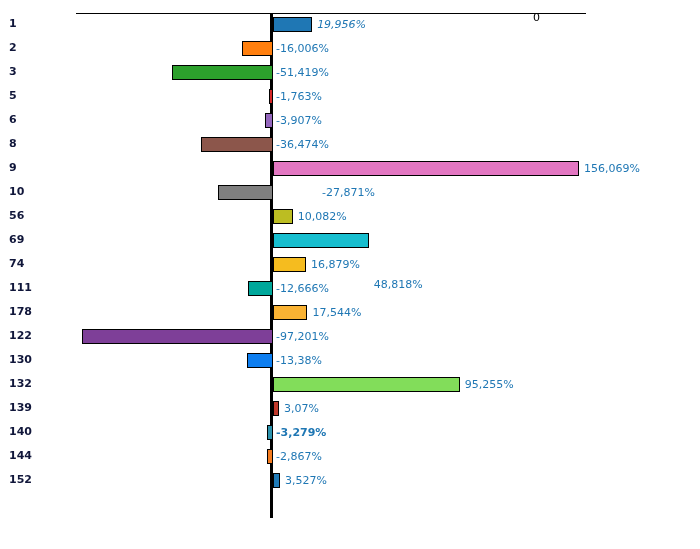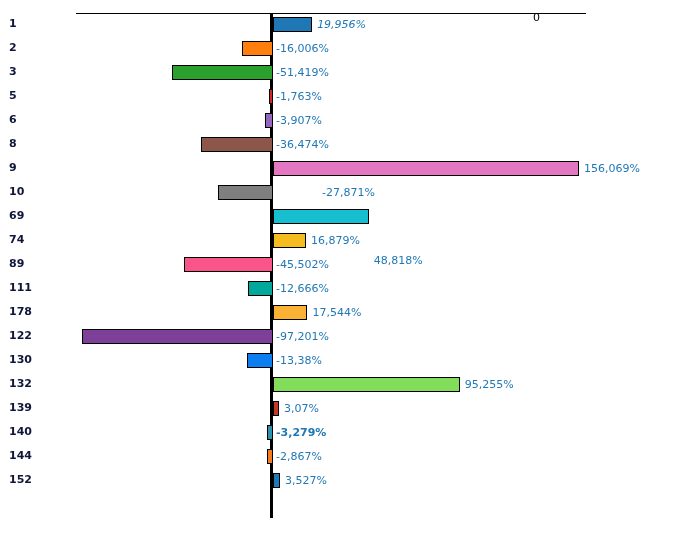--- a/index.html
+++ b/index.html
@@ -141,35 +141,35 @@
         <span class="row-label">9</span>
         <div class="bar" style="background: rgb(227, 119, 194); width: 306px; left: 273px;"></div>
         <span class="value-label" style="color: rgb(31, 119, 180); left: 584px;">156,069%</span>
       </div>
       <div class="row">
         <span class="row-label">10</span>
         <div class="bar" style="background: rgb(127, 127, 127); width: 54.6459px; left: 218.354px;"></div>
         <span class="value-label" style="color: rgb(31, 119, 180); left: 276px; margin-left: 46px;">-27,871%</span>
       </div>
       <div class="row">
+        <span class="row-label">56</span>
+        <div class="bar" style="background: rgb(188, 189, 34); width: 19.7675px; left: 273px;"></div>
+        <span class="value-label" style="color: rgb(31, 119, 180); left: 297.767px;">10,082%</span>
+      </div>
+      <div class="row">
         <span class="row-label">69</span>
         <div class="bar" style="background: rgb(23, 190, 207); width: 95.716px; left: 273px;"></div>
         <span class="value-label" style="color: rgb(31, 119, 180); left: 373.716px; margin-top: 44px;">48,818%</span>
       </div>
       <div class="row">
         <span class="row-label">74</span>
         <div class="bar" style="background: rgb(245, 188, 31); width: 33.0942px; left: 273px;"></div>
         <span class="value-label" style="color: rgb(31, 119, 180); left: 311.094px;">16,879%</span>
       </div>
       <div class="row">
-        <span class="row-label">89</span>
-        <div class="bar" style="background: rgb(249, 85, 139); width: 89.2145px; left: 183.786px;"></div>
-        <span class="value-label" style="color: rgb(31, 119, 180); left: 276px;">-45,502%</span>
-      </div>
-      <div class="row">
         <span class="row-label">111</span>
         <div class="bar" style="background: rgb(0, 167, 155); width: 24.8339px; left: 248.166px;"></div>
         <span class="value-label" style="color: rgb(31, 119, 180); left: 276px;">-12,666%</span>
       </div>
       <div class="row">
         <span class="row-label">178</span>
         <div class="bar" style="background: rgb(249, 178, 51); width: 34.398px; left: 273px;"></div>
         <span class="value-label" style="color: rgb(31, 119, 180); left: 312.398px;">17,544%</span>
       </div>
       <div class="row">

